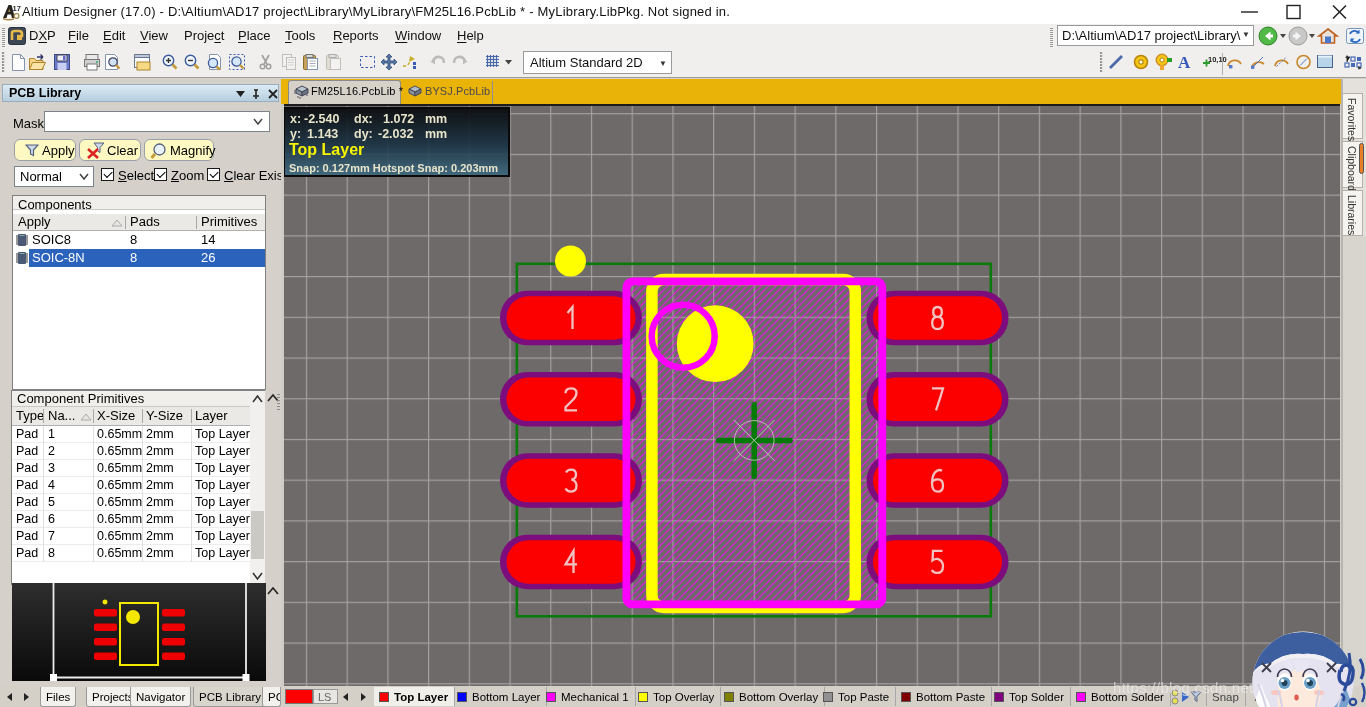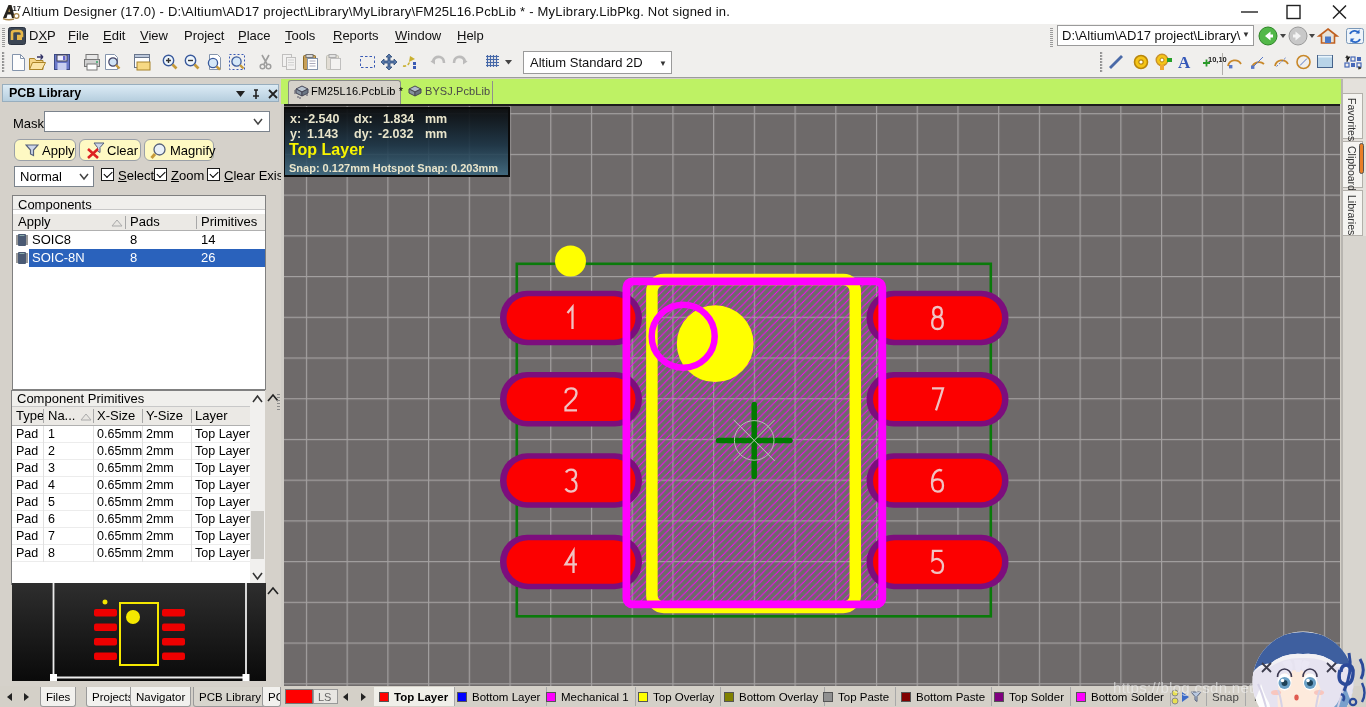--- a/index.html
+++ b/index.html
@@ -5,21 +5,21 @@
 *{margin:0;padding:0;box-sizing:border-box}
 html,body{width:1366px;height:707px;overflow:hidden;font-family:"Liberation Sans",sans-serif;background:#d4d0c8;position:relative}
 .abs{position:absolute}
 #title{left:0;top:0;width:1366px;height:24px;background:#ffffff;font-size:13px;color:#111}
 #title .t{position:absolute;left:22px;top:4px;letter-spacing:0.2px}
 #menu{left:0;top:24px;width:1366px;height:24px;background:#f0efed;font-size:13px;color:#111}
 .mi{position:absolute;top:4px}
 .mi u{text-decoration:underline;text-underline-offset:2px}
 #tools{left:0;top:48px;width:1366px;height:30px;background:#f0efed;border-bottom:1px solid #9c9c9c}
 .grip{position:absolute;width:4px;height:22px;top:4px;background-image:repeating-linear-gradient(to bottom,#9a9a9a 0 1px,transparent 1px 2px);width:3px}
-#tabbar{left:281px;top:79px;width:1060px;height:25px;background:#bef264}
+#tabbar{left:281px;top:79px;width:1060px;height:25px;background:#eab308}
 #panel{left:0;top:78px;width:281px;height:608px;background:#d5d1ca;font-size:13px}
 #canvasbox{left:281px;top:104px;width:1059px;height:582px;background:#6e6a6a}
 #rstrip{left:1341px;top:79px;width:25px;height:607px;background:#e4e1dc}
 #status{left:0;top:686px;width:1366px;height:21px;background:#d4d0c8;font-size:12px}
 #hud{left:283px;top:107px;width:227px;height:70px;border:2px solid #0a0a0a;background:linear-gradient(to bottom,rgba(8,10,12,0.93),rgba(22,48,66,0.88) 55%,rgba(58,104,128,0.85));color:#e9e5cb;font-weight:bold;font-size:12.5px}
 .btn{background:#fef9c3;border:1px solid #9a9f a8;border:1px solid #9aa0a8;border-radius:6px}
 .ck{width:13px;height:13px;background:#fff;border:1.4px solid #1a1a1a}
 .ck::after{content:"";position:absolute;left:1.5px;top:1.5px;width:7px;height:3.8px;border-left:1.8px solid #000;border-bottom:1.8px solid #000;transform:rotate(-45deg)}
 .prow{position:absolute;left:0;width:238px;height:17px;border-bottom:1px solid #ececec}
 .prow span{position:absolute;top:1px;white-space:nowrap;font-size:12.5px}
@@ -660,21 +660,21 @@
     <path d="M120 37 Q126 47 121 57" stroke-width="3"></path>
     <path d="M101 72 Q106 74 103 79" stroke-width="2.6"></path>
     <circle cx="113" cy="80" r="3.2" stroke-width="2.2"></circle>
     <path d="M122 61 Q127 71 122 80" stroke-width="2.4"></path>
   </g>
 </svg>
 <div class="abs" id="hud">
   <span class="abs" style="left:5px;top:3px">x:</span>
     <span class="abs" style="left:19px;top:3px">-2.540</span>
     <span class="abs" style="left:69px;top:3px">dx:</span>
-    <span class="abs" style="left:98px;top:3px">1.834</span>
+    <span class="abs" style="left:98px;top:3px">1.072</span>
     <span class="abs" style="left:140px;top:3px">mm</span>
   <span class="abs" style="left:5px;top:18px">y:</span>
     <span class="abs" style="left:22px;top:18px">1.143</span>
     <span class="abs" style="left:69px;top:18px">dy:</span>
     <span class="abs" style="left:93px;top:18px">-2.032</span>
     <span class="abs" style="left:140px;top:18px">mm</span>
   <div class="abs" style="left:4px;top:32px;color:#f8f400;font-size:16px">Top Layer</div>
   <div class="abs" style="left:4px;top:53px;font-size:11px">Snap: 0.127mm Hotspot Snap: 0.203mm</div>
 </div>
 

